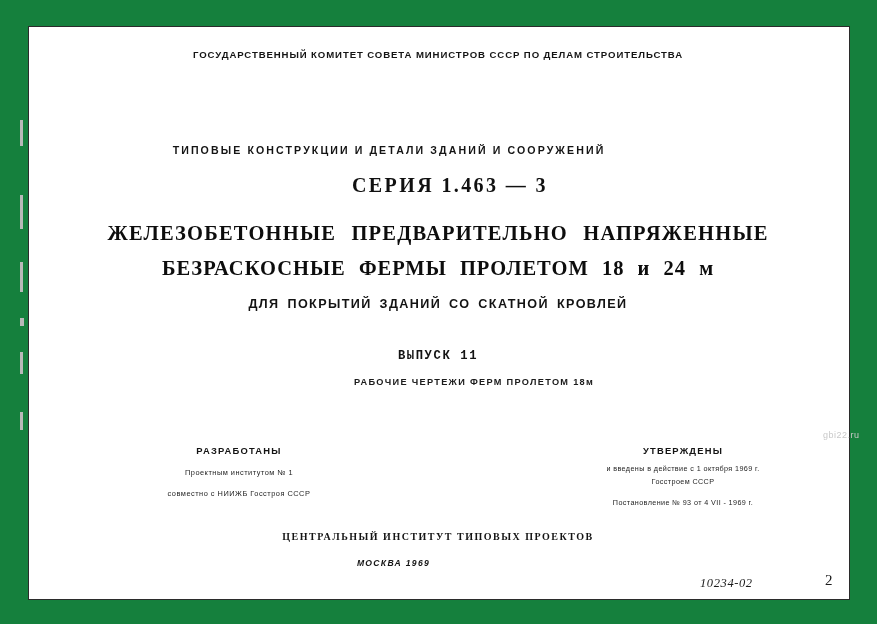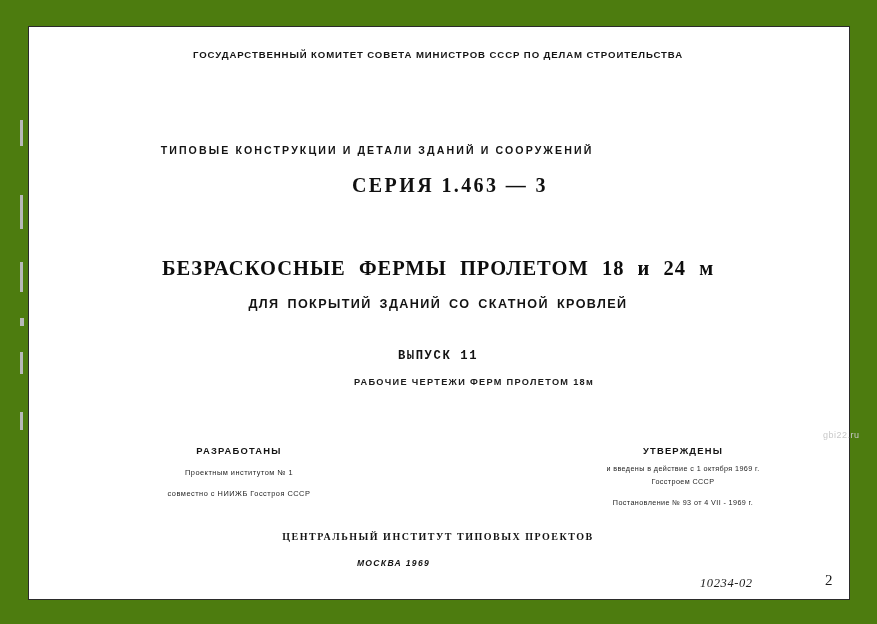--- a/index.html
+++ b/index.html
@@ -15,21 +15,21 @@
     position: relative;
     overflow: hidden;
   }
 
   
   #page {
     position: absolute;
     left: 0; top: 0;
     width: 877px;
     height: 624px;
-    background: #4d7c0f;
+    background: #15803d;
   }
 
   
   #sheet-border {
     position: absolute;
     left: 28px;
     top: 26px;
     width: 820px;
     height: 572px;
     border: 1.4px solid #2b2b2b;
@@ -68,20 +68,21 @@
 
   #series-kicker {
     position: absolute;
     top: 118px;
     left: 0;
     width: 698px;
     font-size: 10.6px;
     letter-spacing: 2.1px;
     font-weight: 700;
     color: #141414;
+    padding-left: 12px;
   }
 
   #series-number {
     position: absolute;
     top: 148px;
     left: 0;
     width: 820px;
     font-size: 20px;
     letter-spacing: 2.4px;
     font-weight: 700;
@@ -271,20 +272,21 @@
   <div class="scan-mark" style="left:20px; top:412px; width:3px; height:18px;"></div>
 
   <div class="content">
 
     <div id="ministry-line" class="center">ГОСУДАРСТВЕННЫЙ КОМИТЕТ СОВЕТА МИНИСТРОВ СССР ПО ДЕЛАМ СТРОИТЕЛЬСТВА</div>
 
     <div id="series-kicker" class="center">ТИПОВЫЕ КОНСТРУКЦИИ И ДЕТАЛИ ЗДАНИЙ И СООРУЖЕНИЙ</div>
 
     <div id="series-number" class="center">СЕРИЯ 1.463 — 3</div>
 
+    <div id="title-line-1" class="center">ЖЕЛЕЗОБЕТОННЫЕ ПРЕДВАРИТЕЛЬНО НАПРЯЖЕННЫЕ</div>
 
     <div id="title-line-2" class="center">БЕЗРАСКОСНЫЕ ФЕРМЫ ПРОЛЕТОМ 18 и 24 м</div>
 
     <div id="subtitle" class="center">ДЛЯ ПОКРЫТИЙ ЗДАНИЙ СО СКАТНОЙ КРОВЛЕЙ</div>
 
     <div id="issue-label" class="center">ВЫПУСК 11</div>
 
     <div id="issue-desc" class="center">РАБОЧИЕ ЧЕРТЕЖИ ФЕРМ ПРОЛЕТОМ 18м</div>
 
     <div id="developed-block">

